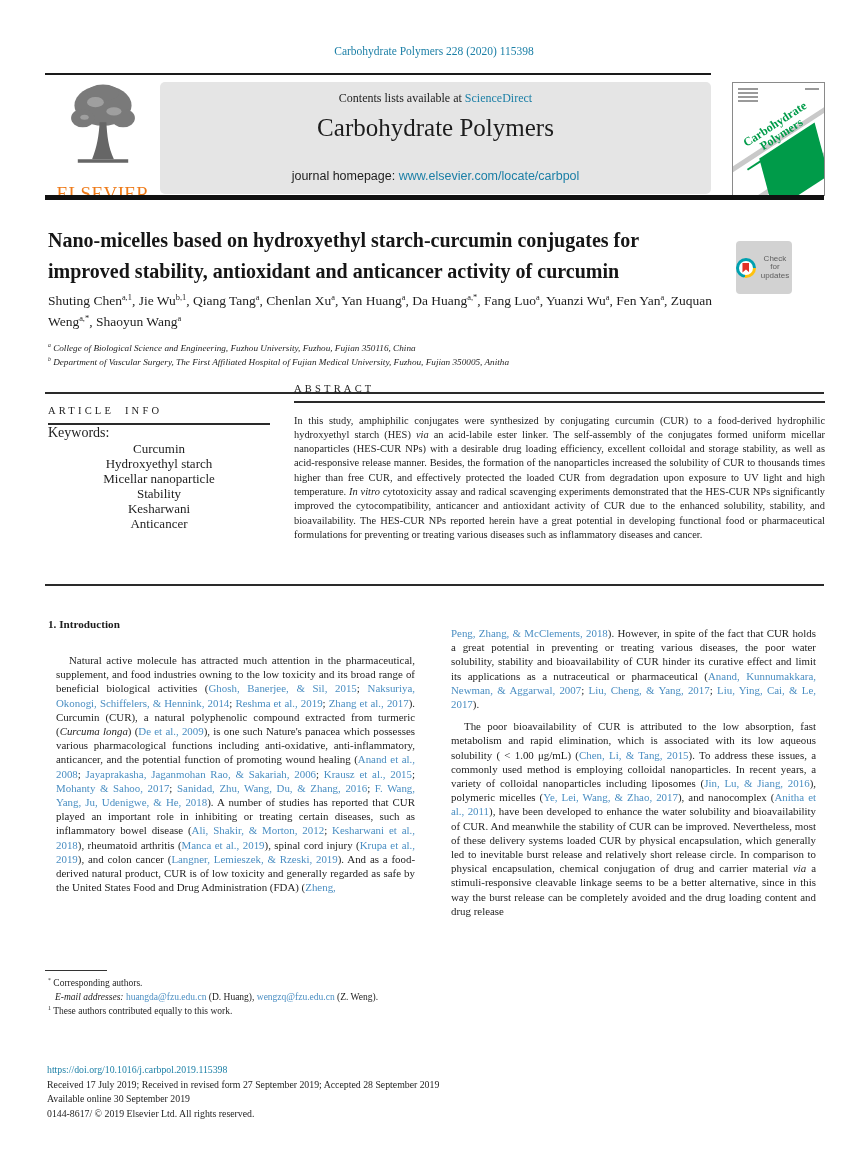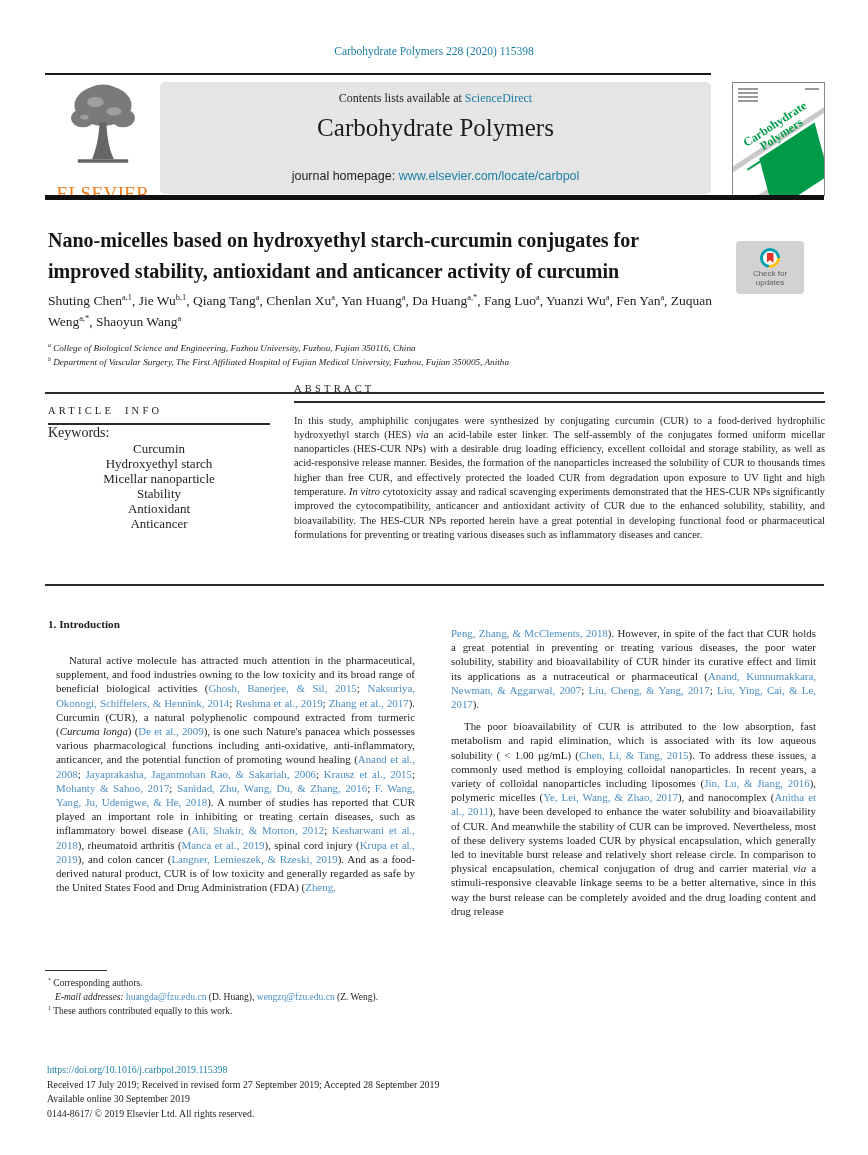--- a/index.html
+++ b/index.html
@@ -40,22 +40,22 @@
              color:#009b49;font-weight:bold;font-size:12px;line-height:12px;text-align:center;}
   .cov-sub{position:absolute;left:8px;top:64px;width:80px;height:2px;background:#009b49;
            transform:rotate(-33deg);}
   .cov-green{position:absolute;left:28px;top:58px;width:66px;height:52px;background:#009b49;
              transform:rotate(-33deg) skewX(-18deg);}
   .rule-thick{left:45px;top:195px;width:779px;height:5px;background:#111;}
 
   
   .title{position:absolute;left:48px;top:225px;width:662px;margin:0;font-weight:700;
          font-size:20px;line-height:31px;color:#161616;}
-  .badge{position:absolute;left:736px;top:241px;width:68px;height:53px;background:#d2d2d2;
-         border-radius:4px;display:flex;flex-direction:column;align-items:center;
+  .badge{position:absolute;left:736px;top:241px;width:56px;height:53px;background:#d2d2d2;
+         border-radius:4px;display:flex;flex-direction:row;align-items:center;
          justify-content:center;gap:2px;}
   .cfu-icon{width:20px;height:20px;border-radius:50%;
             background:conic-gradient(from 90deg,#ffc20e 0 100deg,#00a0af 100deg 360deg);
             display:flex;align-items:center;justify-content:center;}
   .cfu-inner{width:14px;height:14px;border-radius:50%;background:#fff;
              display:flex;align-items:flex-start;justify-content:center;}
   .cfu-drop{width:7px;height:10px;margin-top:2px;background:#e23127;
             clip-path:polygon(0 0,100% 0,100% 100%,50% 70%,0 100%);}
   .cfu-text{font-family:"Liberation Sans","DejaVu Sans",sans-serif;font-size:8px;
             line-height:8.5px;color:#5d5d5d;text-align:center;}
@@ -171,21 +171,21 @@
 
   <div class="info-col">
     <div class="col-heading">ARTICLE INFO</div>
     <div class="heading-rule"></div>
     <div class="kw-label">Keywords:</div>
     <div class="kw-list">
         <div>Curcumin</div>
         <div>Hydroxyethyl starch</div>
         <div>Micellar nanoparticle</div>
         <div>Stability</div>
-        <div>Antioxidant</div>
+        <div>Kesharwani</div>
         <div>Anticancer</div>
       </div>
   </div>
 
   <div class="abs-col">
     <div class="col-heading">ABSTRACT</div>
     <div class="heading-rule"></div>
     <p class="abs-body"><span>In this study, amphiphilic conjugates were synthesized by conjugating curcumin (CUR) to a food-derived hydrophilic hydroxyethyl starch (HES) </span><span class="it">via</span><span> an acid-labile ester linker. The self-assembly of the conjugates formed uniform micellar nanoparticles (HES-CUR NPs) with a desirable drug loading efficiency, excellent colloidal and storage stability, as well as acid-responsive release manner. Besides, the formation of the nanoparticles increased the solubility of CUR to thousands times higher than free CUR, and effectively protected the loaded CUR from degradation upon exposure to UV light and high temperature. </span><span class="it">In vitro</span><span> cytotoxicity assay and radical scavenging experiments demonstrated that the HES-CUR NPs significantly improved the cytocompatibility, anticancer and antioxidant activity of CUR due to the enhanced solubility, stability, and bioavailability. The HES-CUR NPs reported herein have a great potential in developing functional food or pharmaceutical formulations for preventing or treating various diseases such as inflammatory diseases and cancer.</span></p>
   </div>
 

